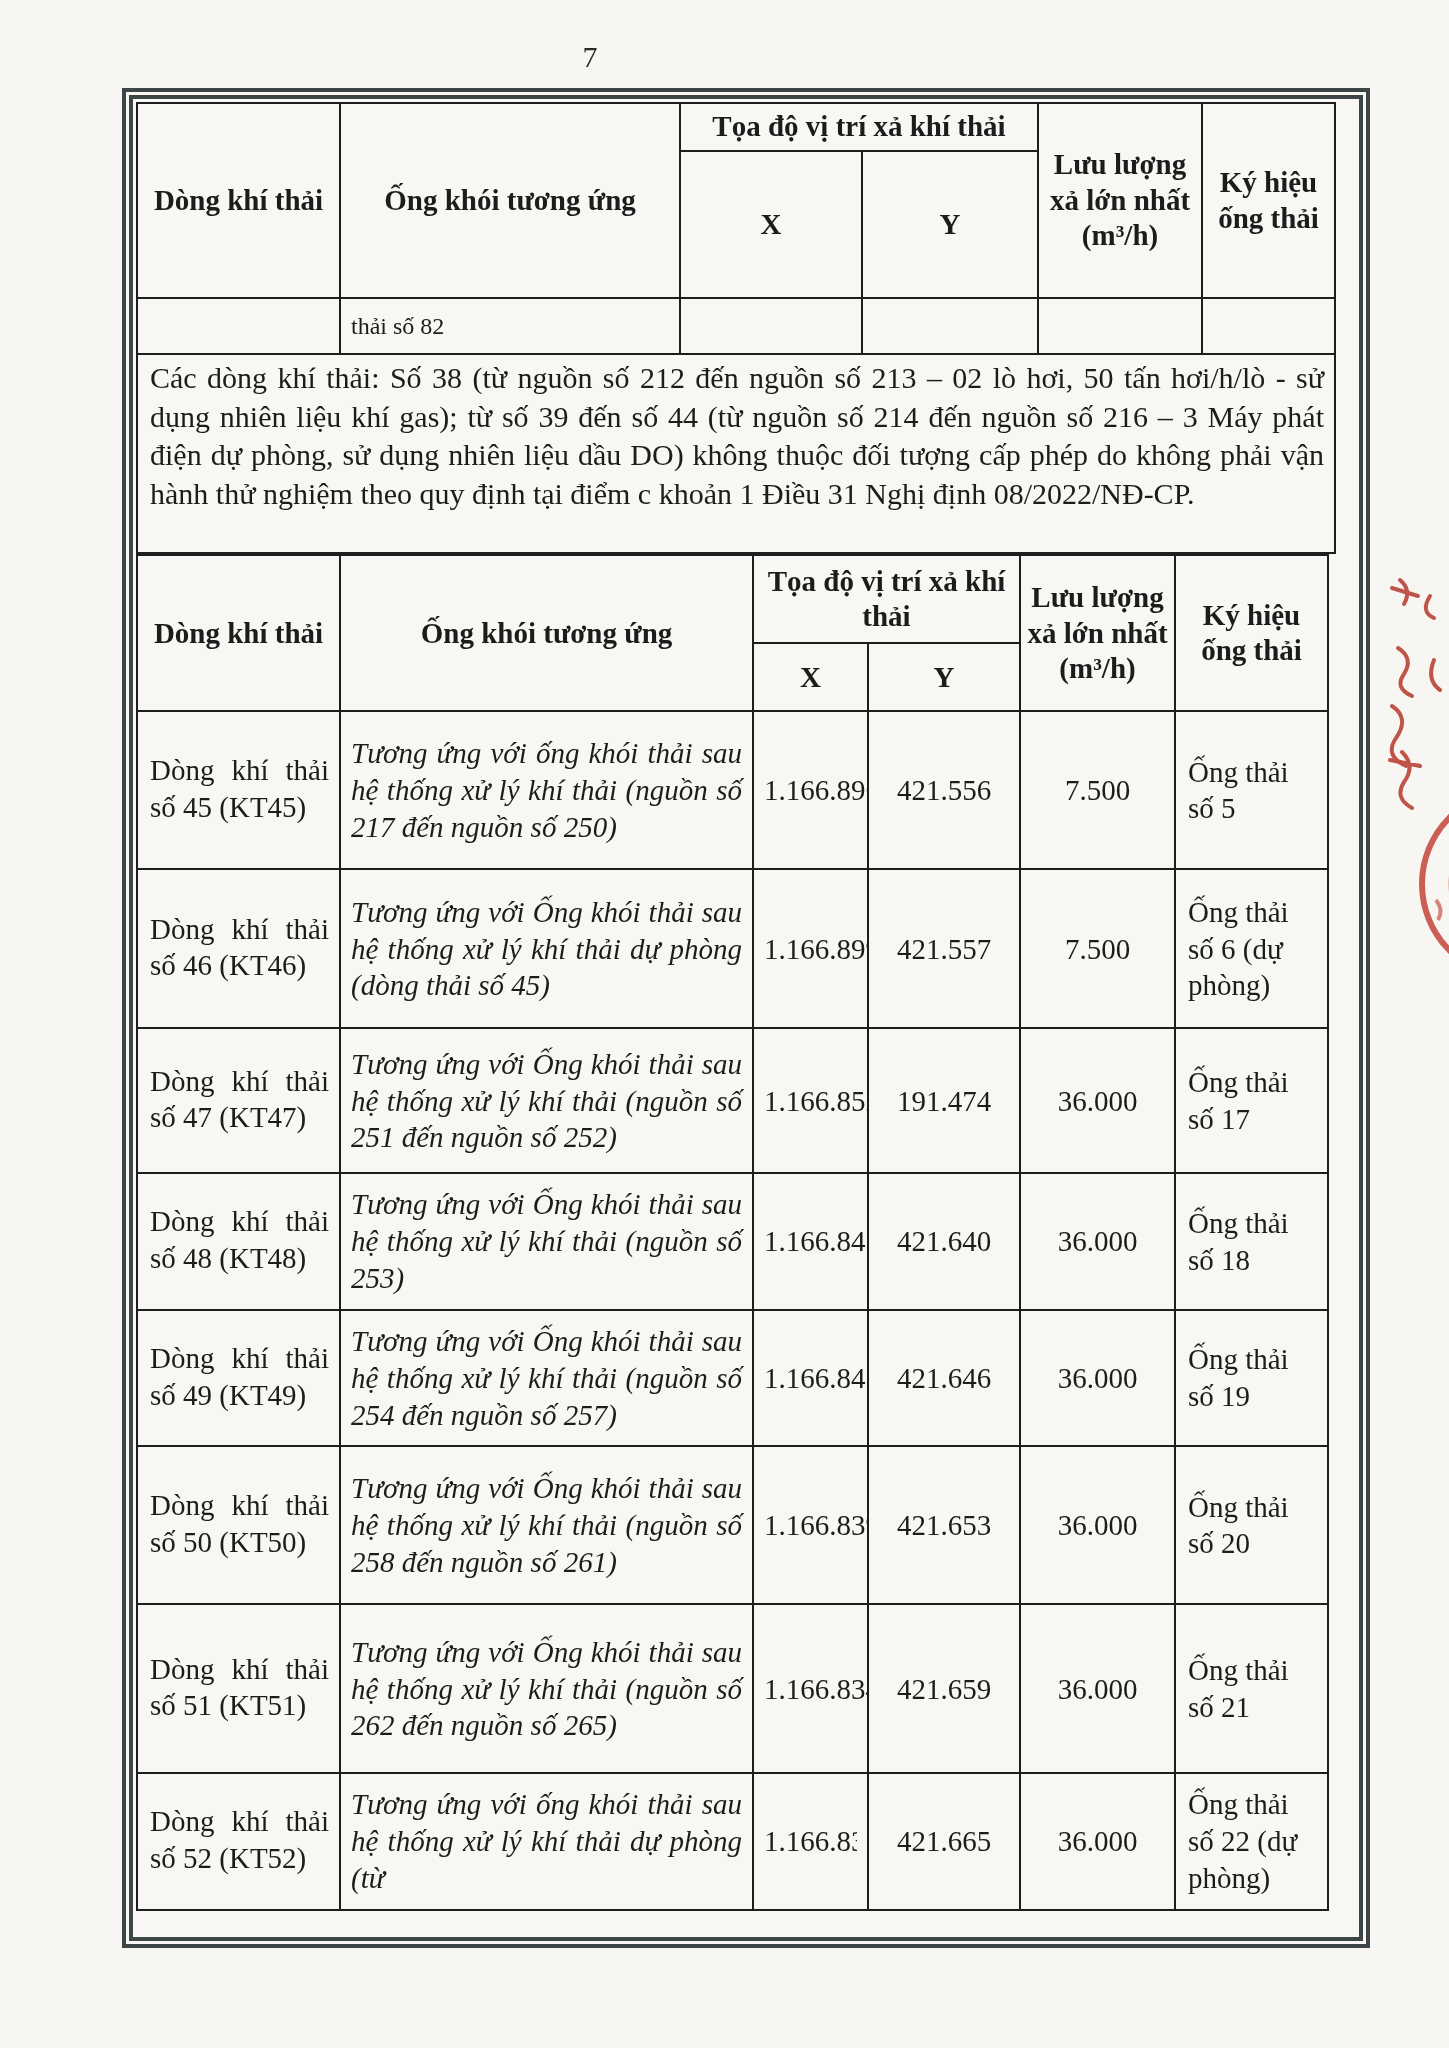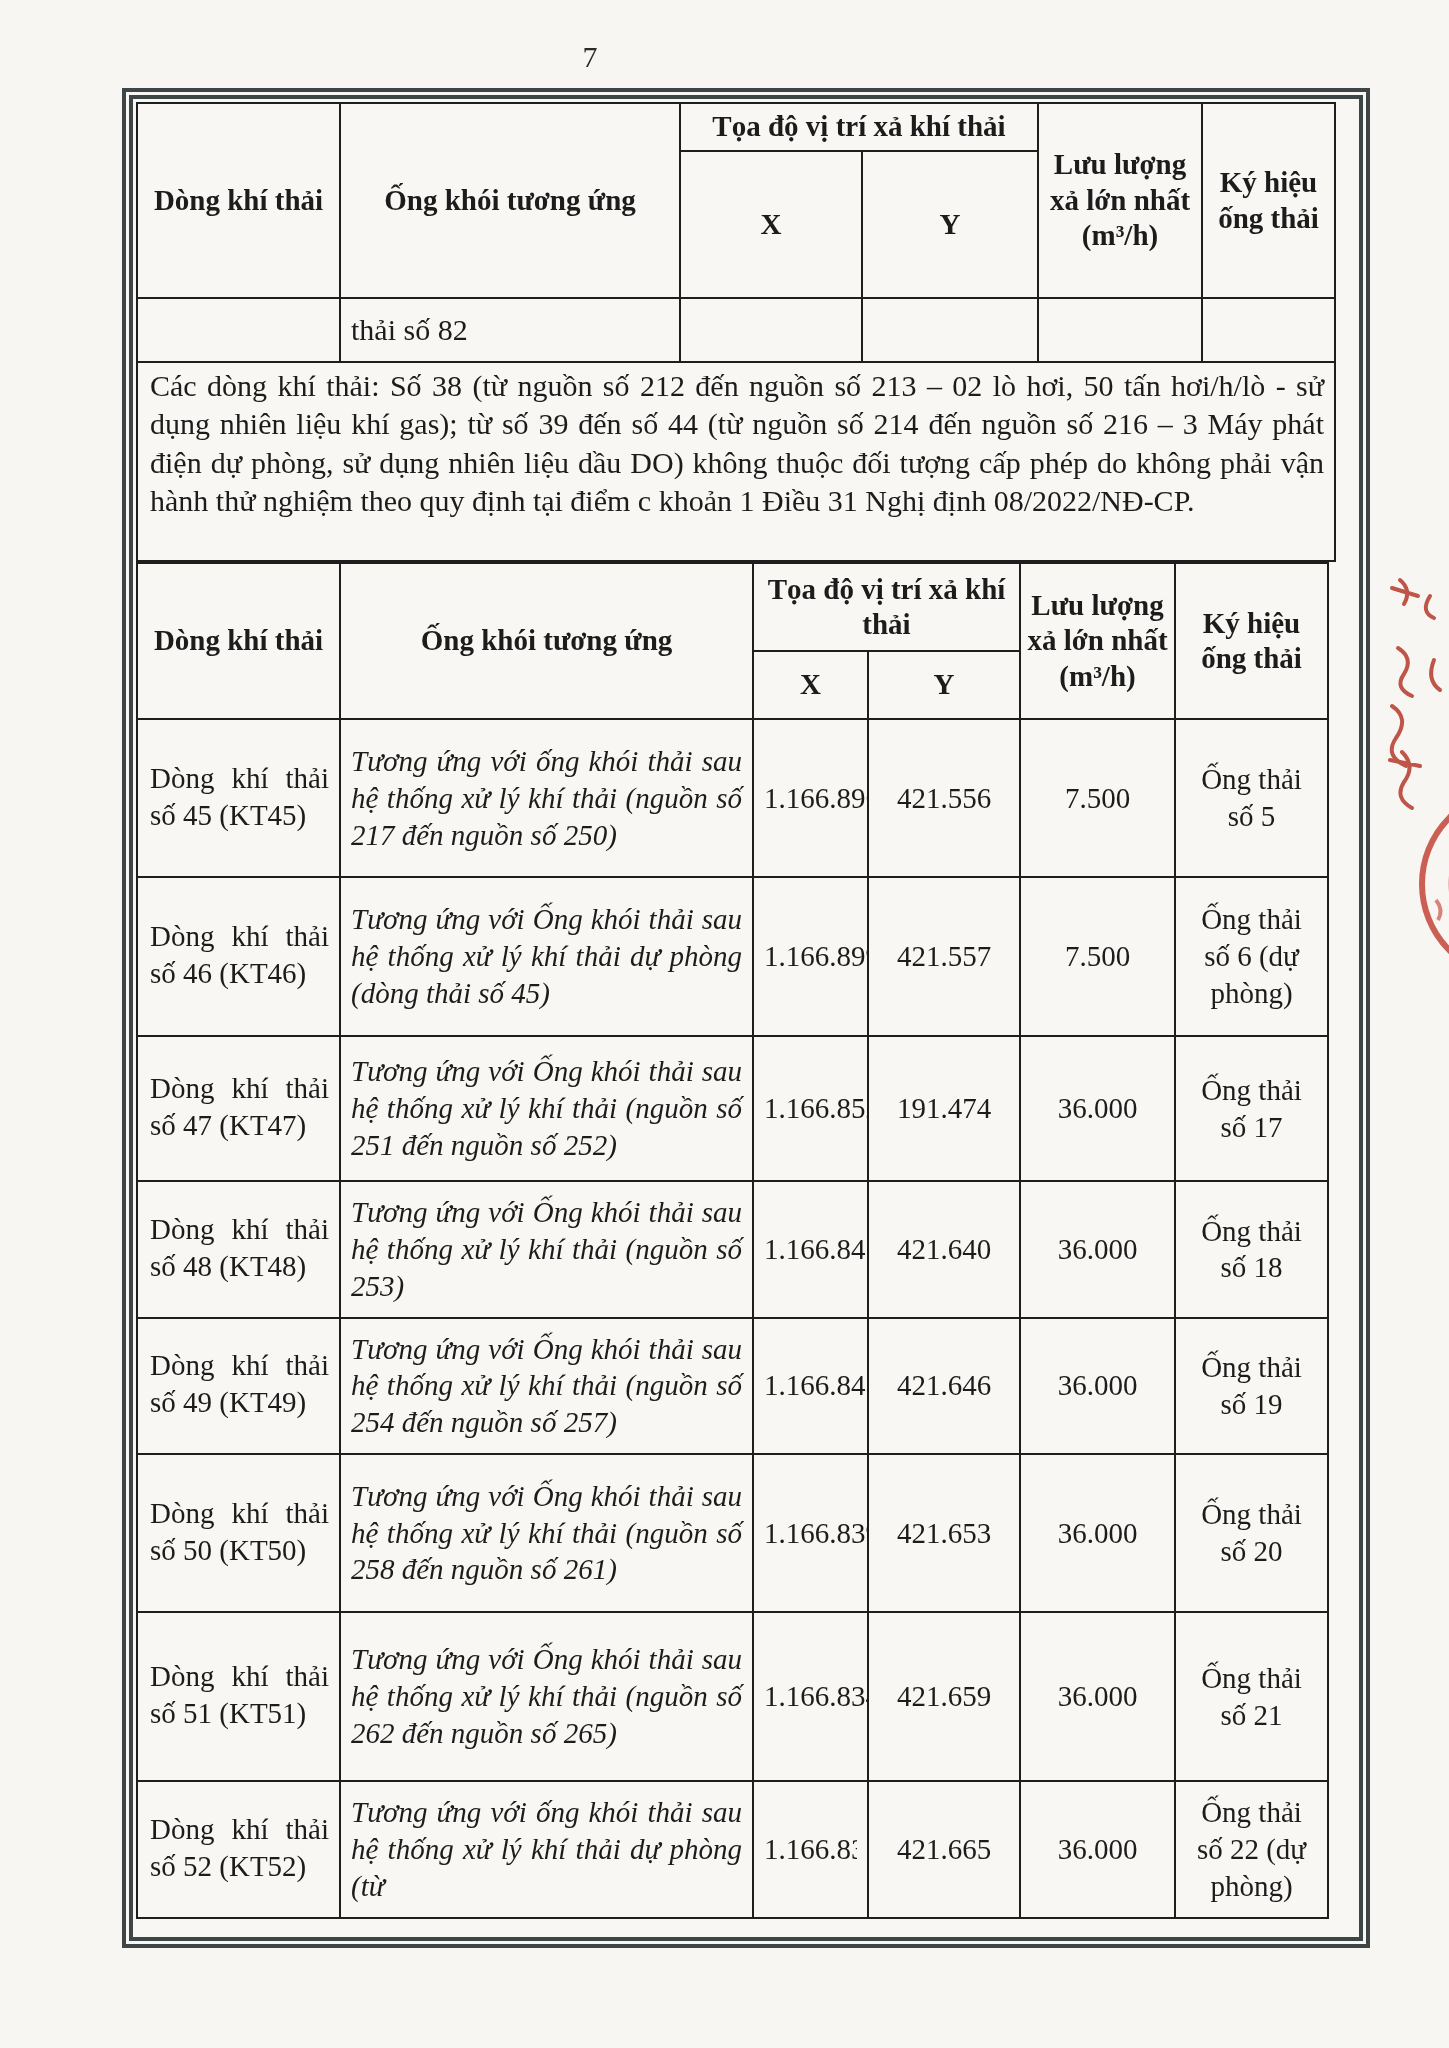--- a/index.html
+++ b/index.html
@@ -19,36 +19,36 @@
   table{border-collapse:collapse;table-layout:fixed;margin-left:3px;}
   th,td{border:2px solid #1e1e1e;vertical-align:middle;overflow:hidden;}
   th{font-weight:bold;font-size:29px;line-height:1.22;padding:2px 6px;}
   td{font-size:29px;line-height:1.27;padding:2px 10px;}
   .t1{width:1198px;margin-top:3px;}
   .t1 col.c1{width:203px}.t1 col.c2{width:340px}.t1 col.cx{width:182px}
   .t1 col.cy{width:176px}.t1 col.cr{width:164px}.t1 col.ck{width:133px}
   .t1 tr.h1{height:48px}.t1 tr.h2{height:147px}
   .t1 th.coord{white-space:nowrap;}
   .t1 tr.r82{height:37px}
-  .t1 tr.r82 td{font-size:30px;padding:12px 10px;text-align:left;}
+  .t1 tr.r82 td{font-size:24px;padding:12px 10px;text-align:left;}
   .t1 td.note{
     height:189px;text-align:justify;font-size:30px;line-height:1.28;
     padding:4px 10px 4px 12px;vertical-align:top;border-radius:10px;
   }
   .heading{
     font-size:30px;padding:12px 0 10px 86px;color:#1b1b1b;
   }
   .t2{width:1191px;}
   .t2 col.c1{width:203px}.t2 col.c2{width:413px}.t2 col.cx{width:115px}
   .t2 col.cy{width:152px}.t2 col.cr{width:155px}.t2 col.ck{width:153px}
   .t2 tr.h1{height:88px}.t2 tr.h2{height:68px}
   td.c1{text-align:justify;padding:1px 10px 4px 12px;}
   td.c2{text-align:justify;padding:12px 10px;font-style:italic;}
   td.num{text-align:center;}
-  td.sym{text-align:center;padding:4px 12px;}
+  td.sym{padding:4px 12px;}
   .t2 tr.r1{height:158px}.t2 tr.r2{height:159px}.t2 tr.r3{height:145px}
   .t2 tr.r4{height:120px}.t2 tr.r5{height:136px}.t2 tr.r6{height:158px}
   .t2 tr.r7{height:169px}.t2 tr.r8{height:102px}
   .t2 tr.r8 td{vertical-align:middle;}
   .t2 tr.r8 .clip{max-height:150px;overflow:hidden;}
   .margin-marks{position:absolute;left:0;top:0;pointer-events:none;}
 </style>
 </head>
 <body>
 

